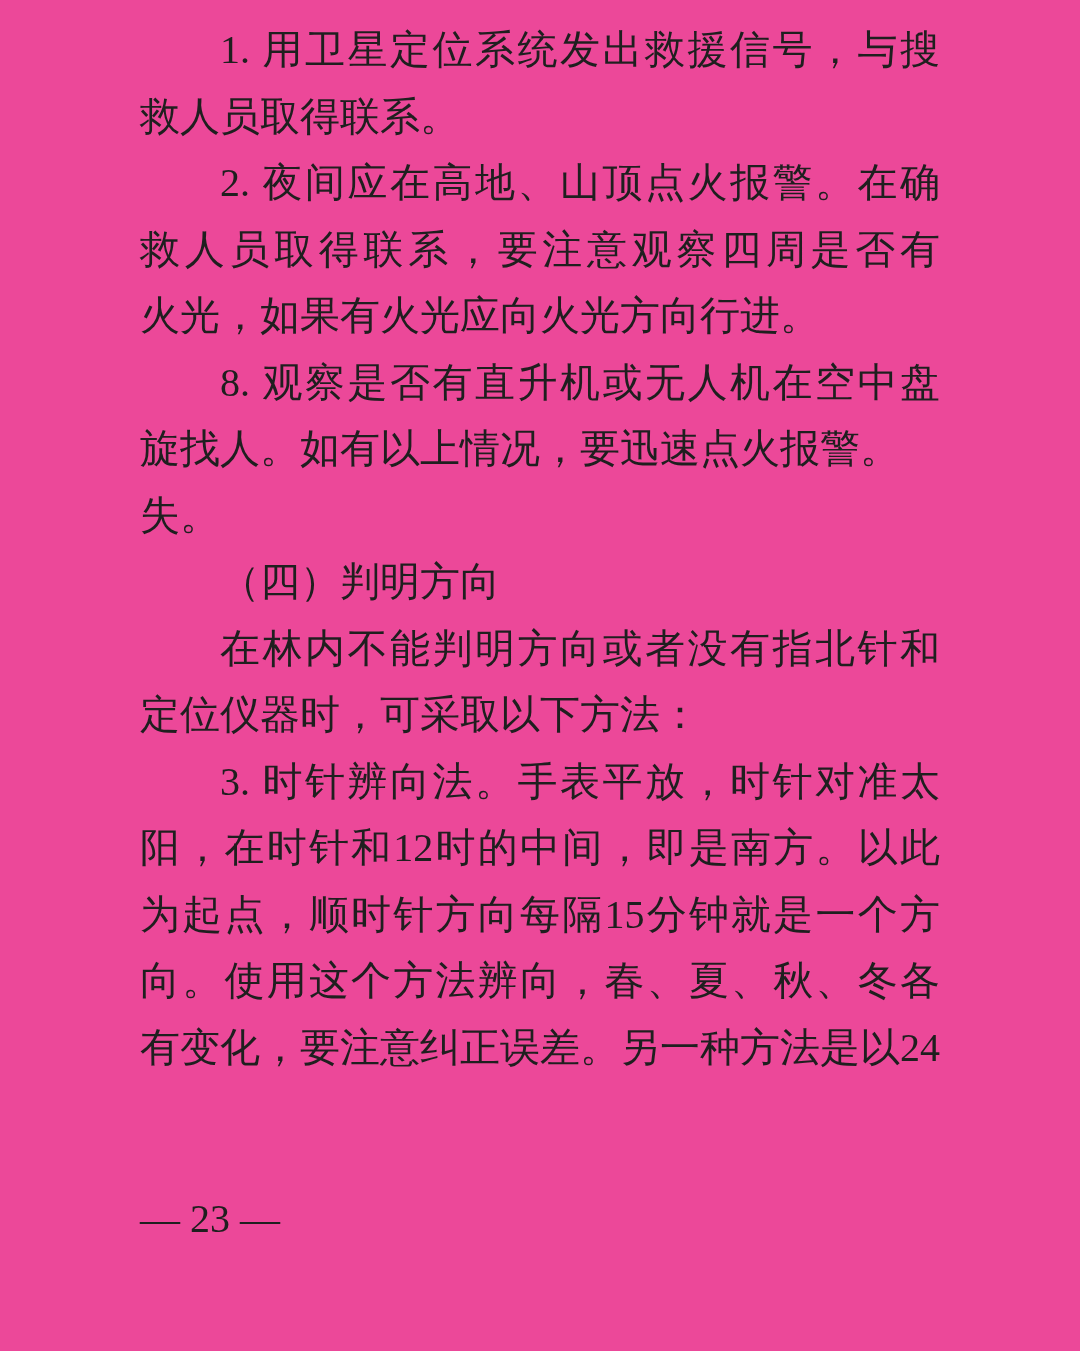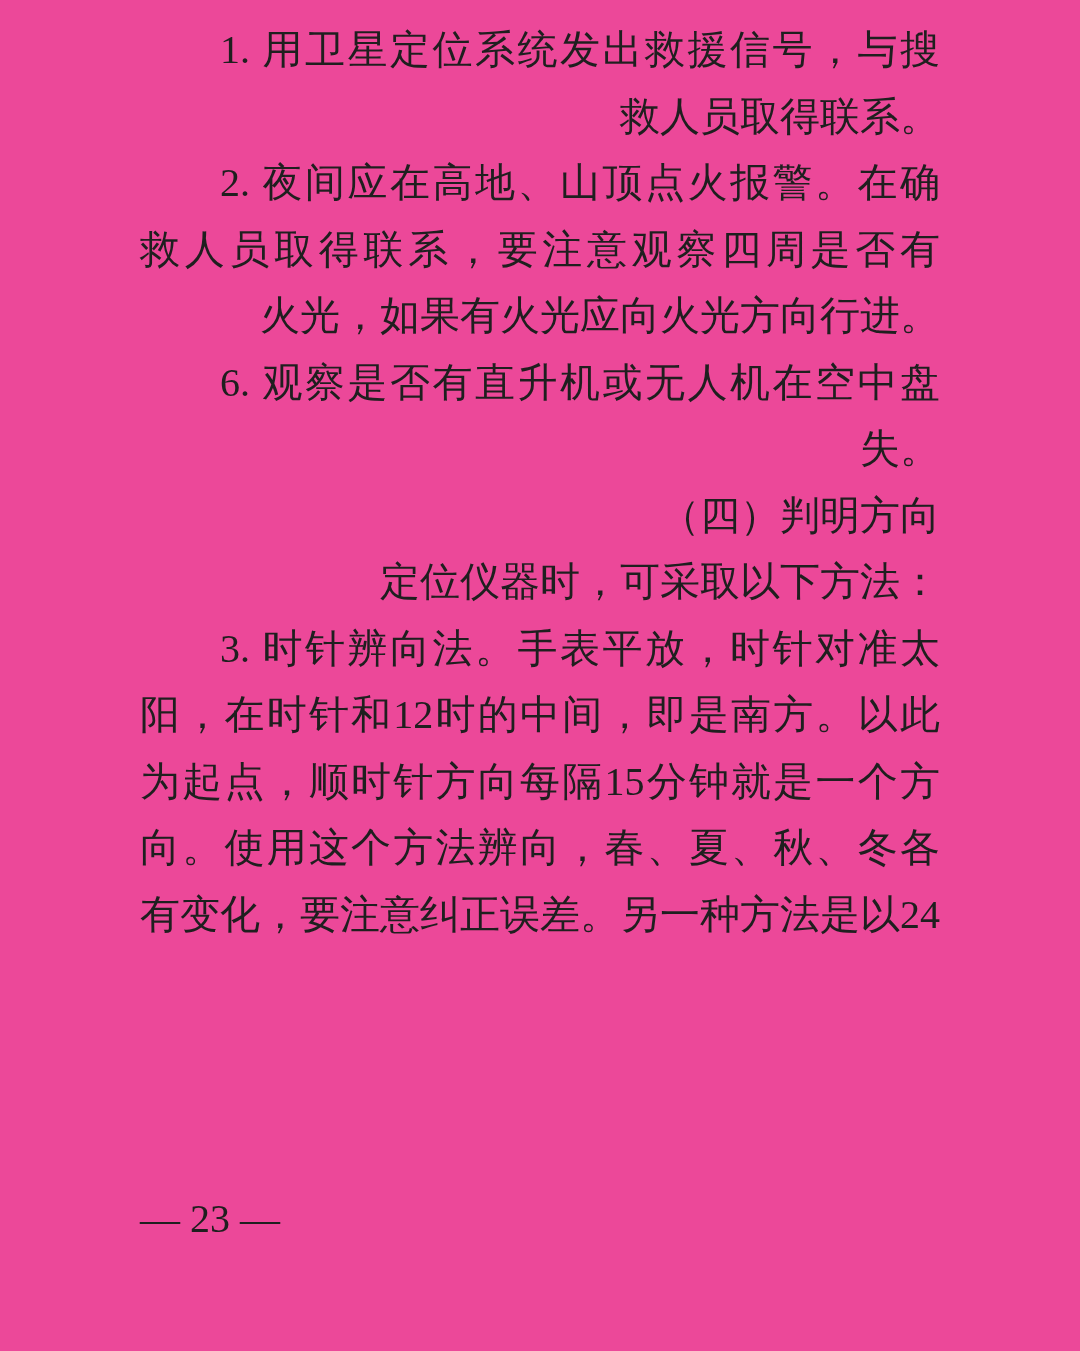--- a/index.html
+++ b/index.html
@@ -22,21 +22,21 @@
     position: absolute;
     left: 140px;
     top: 17px;
     width: 800px;
   }
   .line {
     height: 66.5px;
     line-height: 66.5px;
     font-size: 40px;
     white-space: normal;
-    text-align: right;
+    text-align: left;
   }
   .line.fill {
     text-align: justify;
     text-align-last: justify;
   }
   .line.indent {
     padding-left: 80px;
   }
   .line.heading {
     font-weight: normal;
@@ -53,23 +53,25 @@
 </head>
 <body style="background: rgb(255, 255, 255);">
 
 <div class="page" style="background: #ec4899; color: rgb(31, 31, 31);">
   <div class="content">
       <div class="line indent fill">1. 用卫星定位系统发出救援信号，与搜</div>
       <div class="line">救人员取得联系。</div>
       <div class="line indent fill">2. 夜间应在高地、山顶点火报警。在确</div>
       <div class="line fill">救人员取得联系，要注意观察四周是否有</div>
       <div class="line">火光，如果有火光应向火光方向行进。</div>
-      <div class="line indent fill">6. 观察是否有直升机或无人机在空中盘</div>
+      <div class="line indent fill">8. 观察是否有直升机或无人机在空中盘</div>
+      <div class="line">旋找人。如有以上情况，要迅速点火报警。</div>
       <div class="line">失。</div>
       <div class="line heading indent">（四）判明方向</div>
+      <div class="line indent fill">在林内不能判明方向或者没有指北针和</div>
       <div class="line">定位仪器时，可采取以下方法：</div>
       <div class="line indent fill">3. 时针辨向法。手表平放，时针对准太</div>
       <div class="line fill">阳，在时针和12时的中间，即是南方。以此</div>
       <div class="line fill">为起点，顺时针方向每隔15分钟就是一个方</div>
       <div class="line fill">向。使用这个方法辨向，春、夏、秋、冬各</div>
       <div class="line fill">有变化，要注意纠正误差。另一种方法是以24</div>
     </div>
   <div class="footer">— 23 —</div>
 </div>
 

